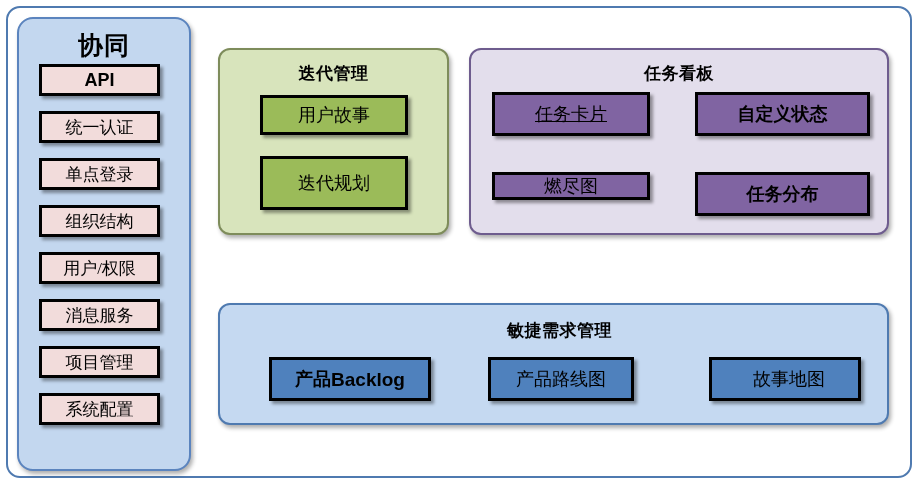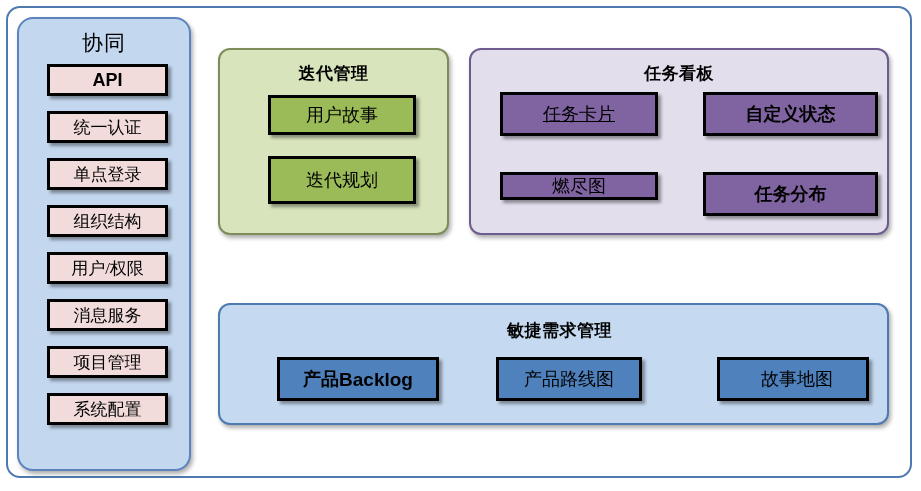--- a/index.html
+++ b/index.html
@@ -96,41 +96,40 @@
   .panel-purple .panel-title { top: 12px; }
   .panel-blue   .panel-title { top: 14px; padding-left: 12px; }
 
   .sidebar-title {
     position: absolute;
     left: 0;
     right: 0;
     top: 10px;
     text-align: center;
     font-family: "Liberation Sans", "DejaVu Sans", sans-serif;
-    font-weight: normal;
-    font-size: 21px;
+    font-weight: bold;
+    font-size: 25px;
     color: #000000;
     letter-spacing: 1px;
     white-space: nowrap;
   }
 
   
   .node {
     position: absolute;
     box-sizing: border-box;
     border: 3px solid #000000;
     display: flex;
     align-items: center;
     justify-content: center;
     text-align: center;
     color: #000000;
     box-shadow: 3px 3px 3px rgba(0,0,0,0.38);
     white-space: nowrap;
     line-height: 1;
-    margin-left: 8px;
   }
 
   .node-pink {
     background: #F2DCDB;
     font-size: 17px;
   }
   .node-pink.is-bold {
     font-family: "Liberation Sans", "DejaVu Sans", sans-serif;
     font-weight: bold;
     font-size: 18px;
@@ -198,21 +197,21 @@
       <span>系统配置</span>
     </div>
   </div>
 
   <div class="panel panel-green">
     <div class="panel-title">迭代管理</div>
 
     <div class="node node-green" style="left:40px; top:45px; width:148px; height:40px;">
       <span>用户故事</span>
     </div>
-    <div class="node node-green" style="left:40px; top:106px; width:148px; height:48px;">
+    <div class="node node-green" style="left:40px; top:106px; width:148px; height:54px;">
       <span>迭代规划</span>
     </div>
   </div>
 
   <div class="panel panel-purple">
     <div class="panel-title">任务看板</div>
 
     <div class="node node-purple" style="left:21px; top:42px; width:158px; height:44px;text-decoration:underline;">
       <span>任务卡片</span>
     </div>

